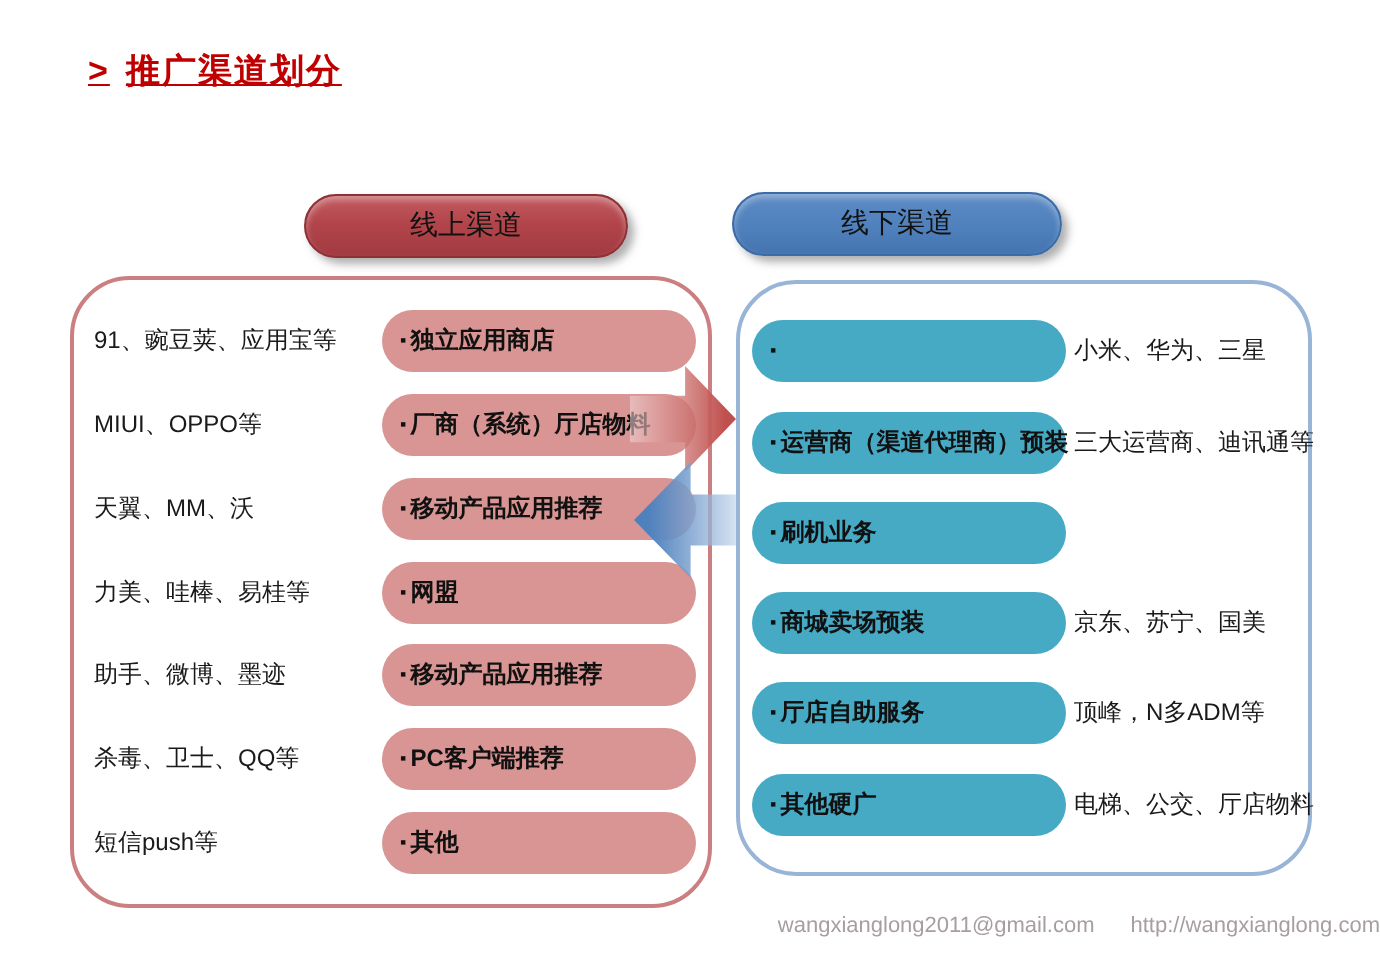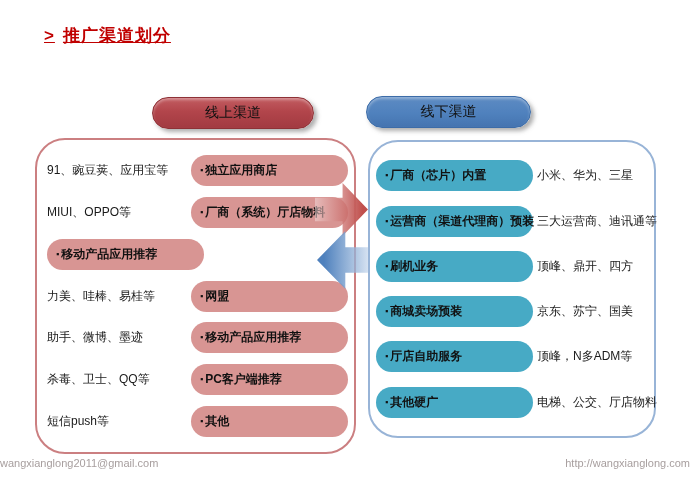--- a/index.html
+++ b/index.html
@@ -55,21 +55,21 @@
     clip-path:polygon(0 28%,52% 28%,52% 0,100% 50%,52% 100%,52% 72%,0 72%);
   }
   .arrow-left{
     position:absolute;left:317px;top:231px;width:59px;height:58px;
     background:linear-gradient(270deg,rgba(226,236,248,.6) 0%,#4f81bd 88%);
     clip-path:polygon(100% 28%,48% 28%,48% 0,0 50%,48% 100%,48% 72%,100% 72%);
   }
   
   .footer{
     position:absolute;left:0;top:457px;width:100%;
-    display:flex;justify-content:space-between;gap:18px;
+    display:flex;justify-content:flex-end;gap:18px;
     font-size:11px;color:#a79e9e;
   }
 </style>
 </head>
 <body>
 
 <div class="title">
   <span class="chev">&gt;</span><span>推广渠道划分</span>
 </div>
 
@@ -90,20 +90,21 @@
       </div>
     </div>
     <div class="row">
       <span class="examples">MIUI、OPPO等</span>
       <div class="pill pill-pink">
         <span class="bullet">▪</span>
         <span>厂商（系统）厅店物料</span>
       </div>
     </div>
     <div class="row">
+      <span class="examples">天翼、MM、沃</span>
       <div class="pill pill-pink">
         <span class="bullet">▪</span>
         <span>移动产品应用推荐</span>
       </div>
     </div>
     <div class="row">
       <span class="examples">力美、哇棒、易桂等</span>
       <div class="pill pill-pink">
         <span class="bullet">▪</span>
         <span>网盟</span>
@@ -134,37 +135,35 @@
 </div>
 
 <div class="arrow-right"></div>
 <div class="arrow-left"></div>
 
 <div class="panel panel-offline">
   <div class="rows">
     <div class="row">
       <div class="pill pill-teal">
         <span class="bullet">▪</span>
-        <span>厂商（芯片）内置</span>
       </div>
       <span class="examples">小米、华为、三星</span>
     </div>
     <div class="row">
       <div class="pill pill-teal">
         <span class="bullet">▪</span>
         <span>运营商（渠道代理商）预装</span>
       </div>
       <span class="examples">三大运营商、迪讯通等</span>
     </div>
     <div class="row">
       <div class="pill pill-teal">
         <span class="bullet">▪</span>
         <span>刷机业务</span>
       </div>
-      <span class="examples">顶峰、鼎开、四方</span>
     </div>
     <div class="row">
       <div class="pill pill-teal">
         <span class="bullet">▪</span>
         <span>商城卖场预装</span>
       </div>
       <span class="examples">京东、苏宁、国美</span>
     </div>
     <div class="row">
       <div class="pill pill-teal">

